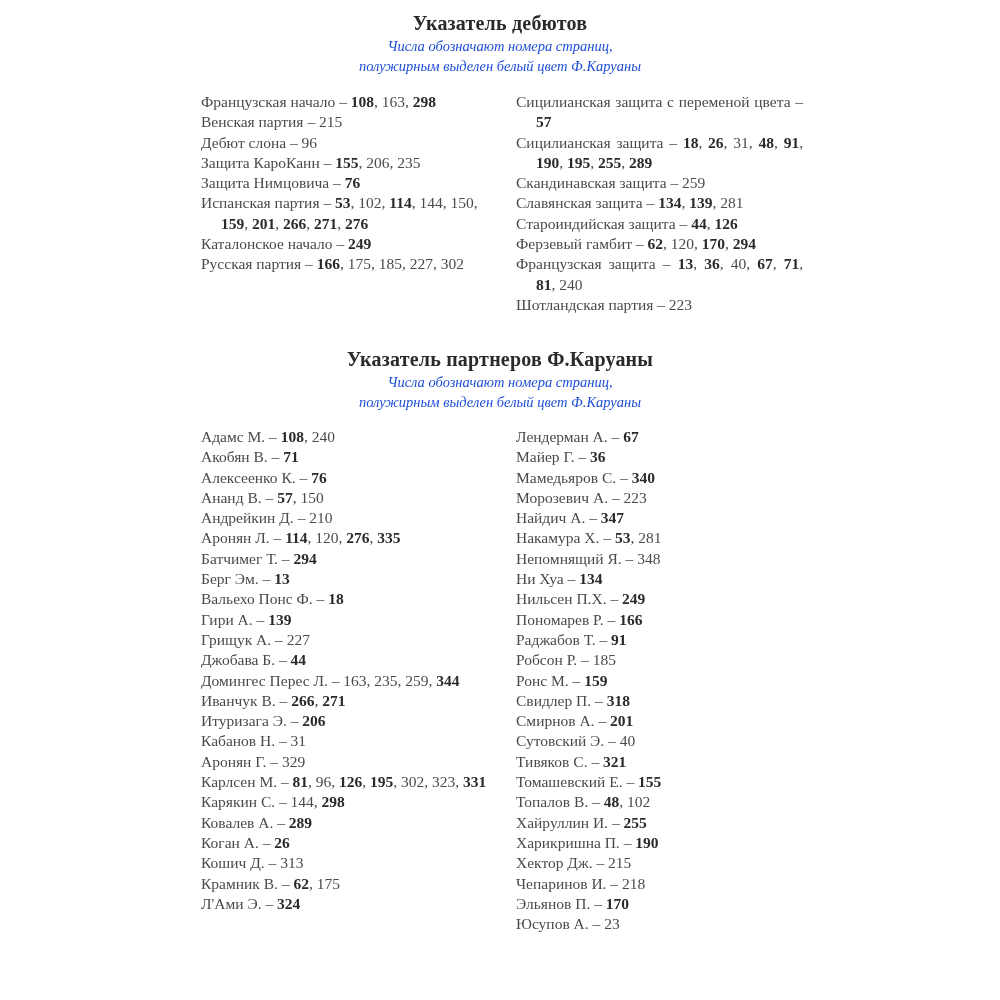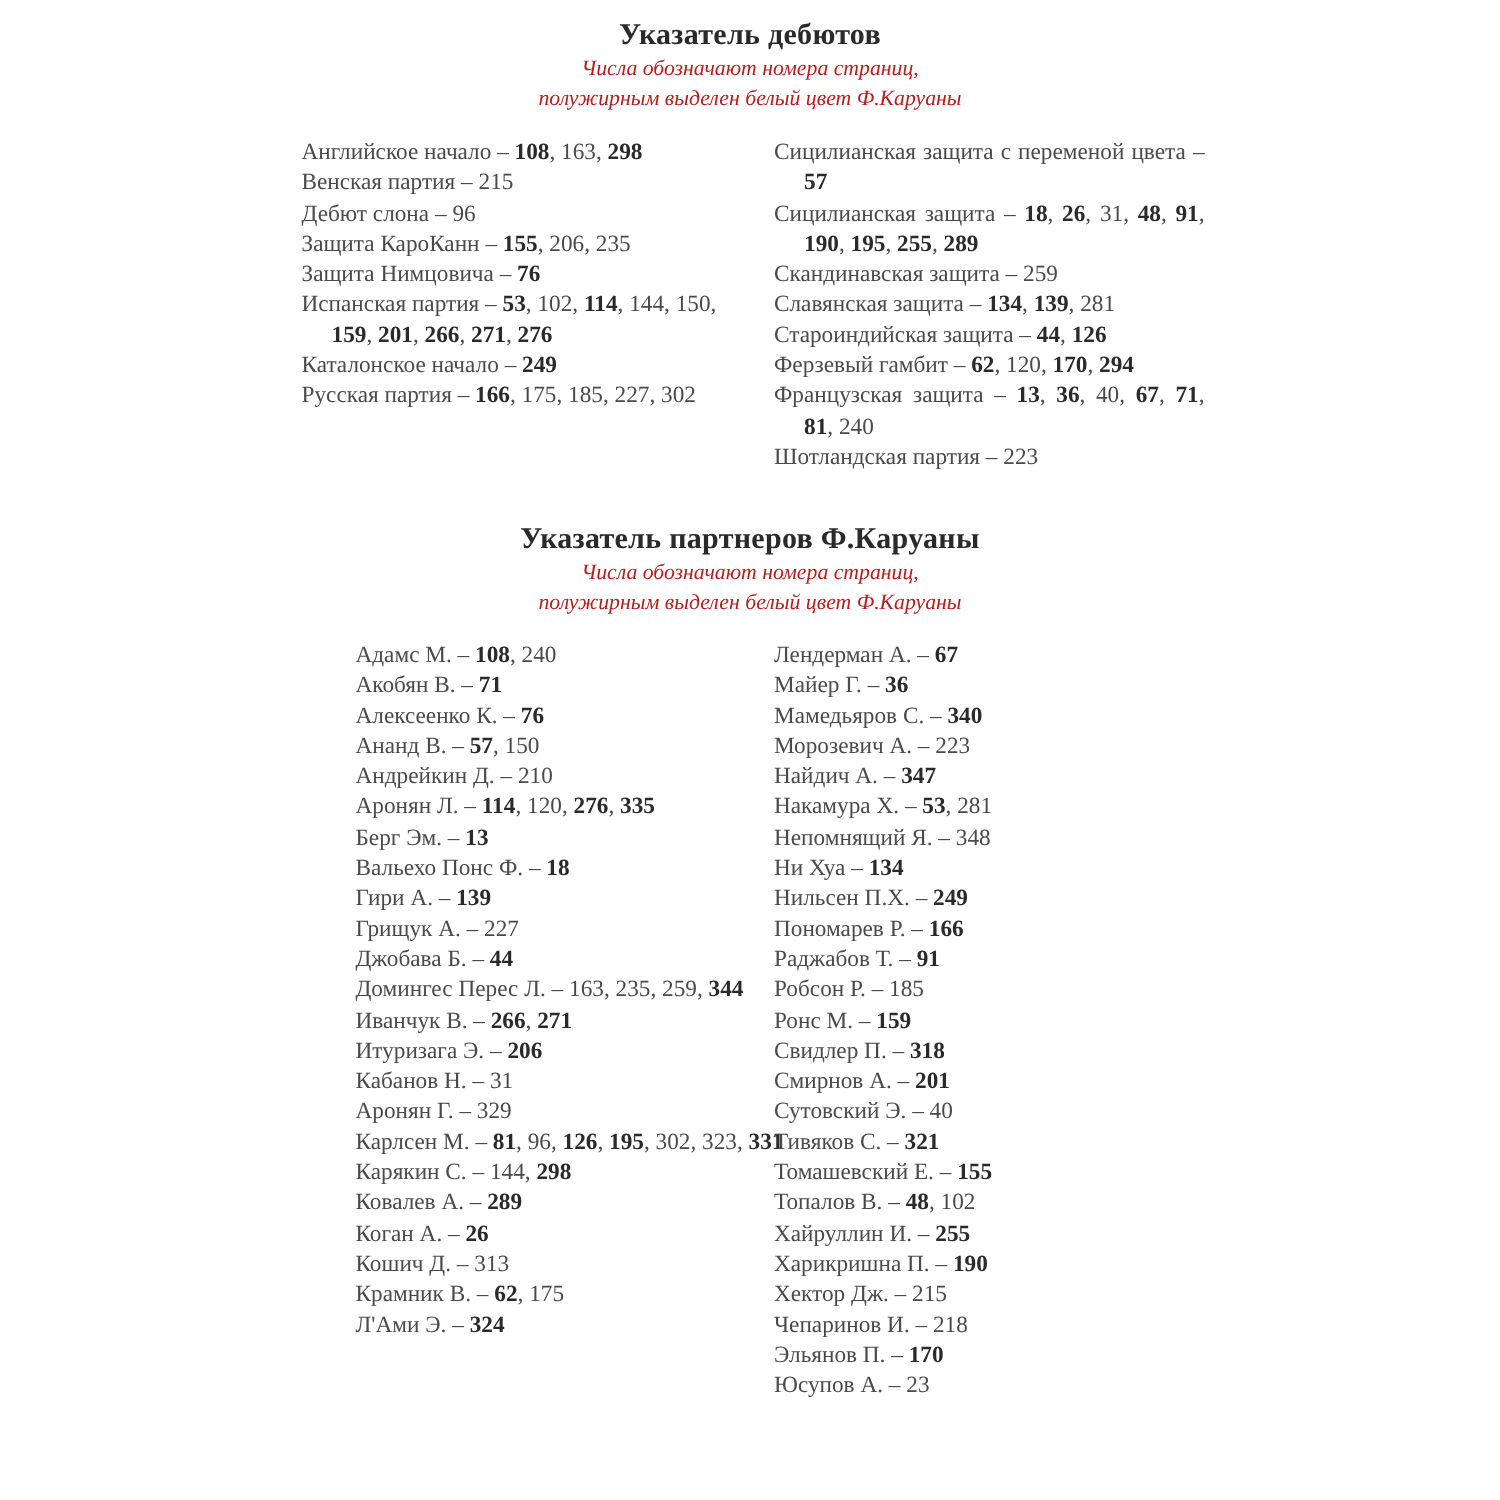--- a/index.html
+++ b/index.html
@@ -4,42 +4,42 @@
 <style>
   html, body { margin:0; padding:0; background:#ffffff; }
   body { width:1000px; height:1000px; position:relative; overflow:hidden;
          font-family:"DejaVu Serif","Liberation Serif",serif; color:#3a3a3a; }
   .page { position:absolute; left:0; top:0; width:1000px; height:737px; }
   .section-title { position:absolute; left:0; width:1000px; text-align:center;
          font-family:"Liberation Serif","DejaVu Serif",serif; font-weight:bold;
          font-size:20px; color:#2a2a2a; letter-spacing:0.2px; }
   .subtitle { position:absolute; left:0; width:1000px; text-align:center;
          font-family:"Liberation Serif","DejaVu Serif",serif; font-style:italic;
-         font-size:14.5px; line-height:20px; color:#b91c1c; }
+         font-size:14.5px; line-height:20px; color:#1d4ed8; }
   .col { position:absolute; font-family:"Liberation Serif","DejaVu Serif",serif;
          font-size:15.5px; line-height:20.3px; color:#4a4a4a; }
   .entry { display:block; padding-left:20px; text-indent:-20px; }
   .entry.justify { text-align:justify; text-align-last:left; }
   .num.b { font-weight:bold; color:#2a2a2a; }
   #openings-left { left:201px; top:92px; width:300px; }
   #openings-right { left:516px; top:92px; width:287px; }
-  #partners-left { left:201px; top:427px; width:300px;margin-left:36px; }
+  #partners-left { left:201px; top:427px; width:300px; }
   #partners-right { left:516px; top:427px; width:287px; }
 </style>
 </head>
 <body>
 
 <div class="page">
 
   <div class="section-title" style="top:12px;">Указатель дебютов</div>
   <div class="subtitle" style="top:36px;">Числа обозначают номера страниц,</div>
   <div class="subtitle" style="top:56px;">полужирным выделен белый цвет Ф.Каруаны</div>
 
   <div class="col" id="openings-left">
-      <div class="entry"><span>Английское начало</span> – <span class="num b">108</span>, <span class="num">163</span>, <span class="num b">298</span></div>
+      <div class="entry"><span>Французская начало</span> – <span class="num b">108</span>, <span class="num">163</span>, <span class="num b">298</span></div>
       <div class="entry"><span>Венская партия</span> – <span class="num">215</span></div>
       <div class="entry"><span>Дебют слона</span> – <span class="num">96</span></div>
       <div class="entry"><span>Защита КароКанн</span> – <span class="num b">155</span>, <span class="num">206</span>, <span class="num">235</span></div>
       <div class="entry"><span>Защита Нимцовича</span> – <span class="num b">76</span></div>
       <div class="entry"><span>Испанская партия</span> – <span class="num b">53</span>, <span class="num">102</span>, <span class="num b">114</span>, <span class="num">144</span>, <span class="num">150</span>, <span class="num b">159</span>, <span class="num b">201</span>, <span class="num b">266</span>, <span class="num b">271</span>, <span class="num b">276</span></div>
       <div class="entry"><span>Каталонское начало</span> – <span class="num b">249</span></div>
       <div class="entry"><span>Русская партия</span> – <span class="num b">166</span>, <span class="num">175</span>, <span class="num">185</span>, <span class="num">227</span>, <span class="num">302</span></div>
     </div>
   <div class="col" id="openings-right">
       <div class="entry justify"><span>Сицилианская защита с переменой цвета</span> – <span class="num b">57</span></div>
@@ -56,20 +56,21 @@
   <div class="subtitle" style="top:372px;">Числа обозначают номера страниц,</div>
   <div class="subtitle" style="top:392px;">полужирным выделен белый цвет Ф.Каруаны</div>
 
   <div class="col" id="partners-left">
       <div class="entry"><span>Адамс М.</span> – <span class="num b">108</span>, <span class="num">240</span></div>
       <div class="entry"><span>Акобян В.</span> – <span class="num b">71</span></div>
       <div class="entry"><span>Алексеенко К.</span> – <span class="num b">76</span></div>
       <div class="entry"><span>Ананд В.</span> – <span class="num b">57</span>, <span class="num">150</span></div>
       <div class="entry"><span>Андрейкин Д.</span> – <span class="num">210</span></div>
       <div class="entry"><span>Аронян Л.</span> – <span class="num b">114</span>, <span class="num">120</span>, <span class="num b">276</span>, <span class="num b">335</span></div>
+      <div class="entry"><span>Батчимег Т.</span> – <span class="num b">294</span></div>
       <div class="entry"><span>Берг Эм.</span> – <span class="num b">13</span></div>
       <div class="entry"><span>Вальехо Понс Ф.</span> – <span class="num b">18</span></div>
       <div class="entry"><span>Гири А.</span> – <span class="num b">139</span></div>
       <div class="entry"><span>Грищук А.</span> – <span class="num">227</span></div>
       <div class="entry"><span>Джобава Б.</span> – <span class="num b">44</span></div>
       <div class="entry"><span>Домингес Перес Л.</span> – <span class="num">163</span>, <span class="num">235</span>, <span class="num">259</span>, <span class="num b">344</span></div>
       <div class="entry"><span>Иванчук В.</span> – <span class="num b">266</span>, <span class="num b">271</span></div>
       <div class="entry"><span>Итуризага Э.</span> – <span class="num b">206</span></div>
       <div class="entry"><span>Кабанов Н.</span> – <span class="num">31</span></div>
       <div class="entry"><span>Аронян Г.</span> – <span class="num">329</span></div>

